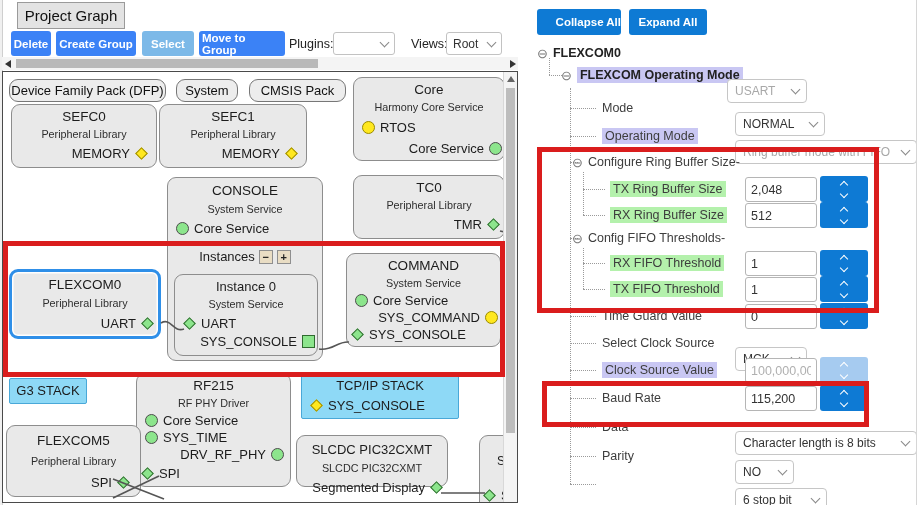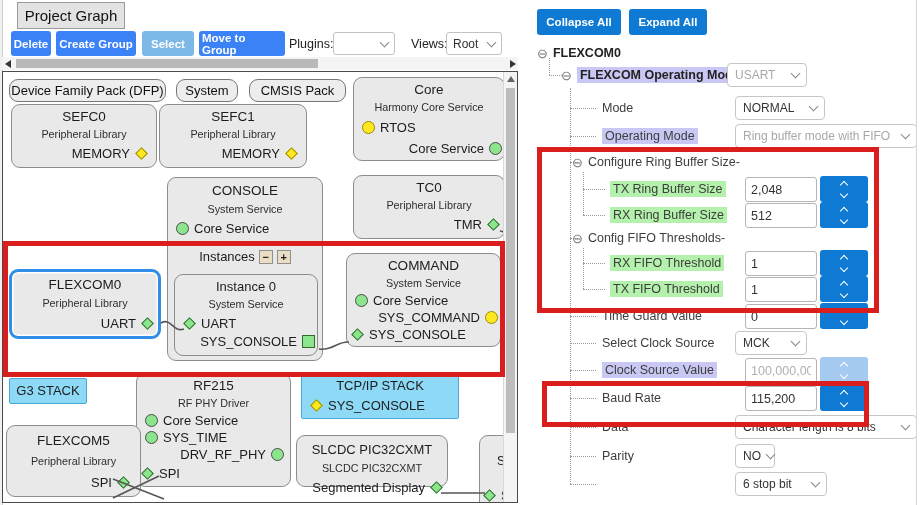--- a/index.html
+++ b/index.html
@@ -39,21 +39,21 @@
   .mpb{width:14px;height:14px;background:#e9ddc4;border:1px solid #8f8f8f;display:flex;align-items:center;justify-content:center;font-size:11px;font-weight:bold;color:#222;box-sizing:border-box;cursor:pointer;}
   .redbox{position:absolute;border:5px solid #da1d1d;pointer-events:none;z-index:50;}
   
   .rbtn{position:absolute;height:26px;background:#0e7ad4;color:#fff;border-radius:3px;display:flex;align-items:center;justify-content:center;font-weight:bold;font-size:11.5px;cursor:pointer;}
   .prow{position:absolute;left:537px;width:380px;height:26px;display:flex;align-items:center;font-size:12.5px;color:#3d3d3d;}
   .sp{display:inline-block;flex:none;}
   .oglyph{font-size:13px;color:#777;margin-right:5px;flex:none;}
   .bold{font-weight:bold;color:#222;}
   .hlp{background:#c9c7f3;padding:1px 3px;}
   .hlg{background:#b4f1ac;padding:1px 3px;}
-  .dd{position:absolute;height:24px;background:#fff;border:1px solid #c6c6c6;border-radius:4px;display:flex;align-items:center;justify-content:space-between;padding:0 7px;font-size:12px;color:#333;box-sizing:border-box;}
+  .dd{position:absolute;height:24px;background:#fff;border:1px solid #c6c6c6;border-radius:4px;display:flex;align-items:center;justify-content:space-between;padding:0 7px;font-size:12px;color:#333;box-sizing:border-box;margin-top:16px;}
   .dd.dis{color:#a8a8a8;}
   .nin{position:absolute;height:25px;width:72px;background:#fff;border:1px solid #b5b5b5;border-radius:3px;font-size:12.5px;color:#333;padding:0 5px;box-sizing:border-box;font-family:inherit;}
   .nin.dis{color:#b0b0b0;}
   .spin{position:absolute;height:26px;width:48px;background:#0e7ad4;border-radius:3px;display:flex;flex-direction:column;align-items:center;justify-content:center;gap:3px;cursor:pointer;}
   .spin.dis{background:#a6cbf0;}
   .chup{width:5px;height:5px;border-left:1.6px solid #fff;border-top:1.6px solid #fff;transform:rotate(45deg);}
   .chdn{width:5px;height:5px;border-left:1.6px solid #fff;border-top:1.6px solid #fff;transform:rotate(225deg);}
   .gv{position:absolute;border-left:1px dotted #9a9a9a;}
   .gh{position:absolute;border-top:1px dotted #9a9a9a;}
   .edge-l{position:absolute;left:0;top:0;bottom:0;width:2px;background:#f0f0f0;border-right:1px solid #cfcfcf;}
@@ -270,21 +270,21 @@
     </svg>
 
     <div class="vs">
       <span class="tri-u"></span>
       <div class="vs-thumb"></div>
     </div>
   </div>
 
   <div class="redbox" style="left:3px;top:241px;width:492px;height:126px;"></div>
 
-  <div class="rbtn" style="left:537px;top:9px;width:84px;">
+  <div class="rbtn" style="left:537px;top:9px;width:84px;justify-content:flex-end;">
       <span>Collapse All</span>
     </div>
   <div class="rbtn" style="left:629px;top:9px;width:78px;">
       <span>Expand All</span>
     </div>
 
   <div class="gv" style="left:549px;top:58px;height:17px;"></div>
   <div class="gh" style="left:549px;top:75px;width:13px;"></div>
   <div class="gv" style="left:570px;top:88px;height:396px;"></div>
   <div class="gh" style="left:570px;top:108px;width:26px;"></div>
@@ -435,21 +435,21 @@
   </div>
   <div class="dd" style="left:735px;top:415px;width:182px;">
       <span>Character length is 8 bits</span>
       <span class="dchev"></span>
     </div>
 
   <div class="prow" style="top:443px;">
     <span class="sp" style="width:65px;"></span>
     <span>Parity</span>
   </div>
-  <div class="dd" style="left:735px;top:444px;width:40px;">
+  <div class="dd" style="left:735px;top:444px;width:59px;">
       <span>NO</span>
       <span class="dchev"></span>
     </div>
 
   <div class="dd" style="left:735px;top:472px;width:92px;">
       <span>6 stop bit</span>
       <span class="dchev"></span>
     </div>
 
   <div class="redbox" style="left:537px;top:147px;width:332px;height:156px;"></div>

